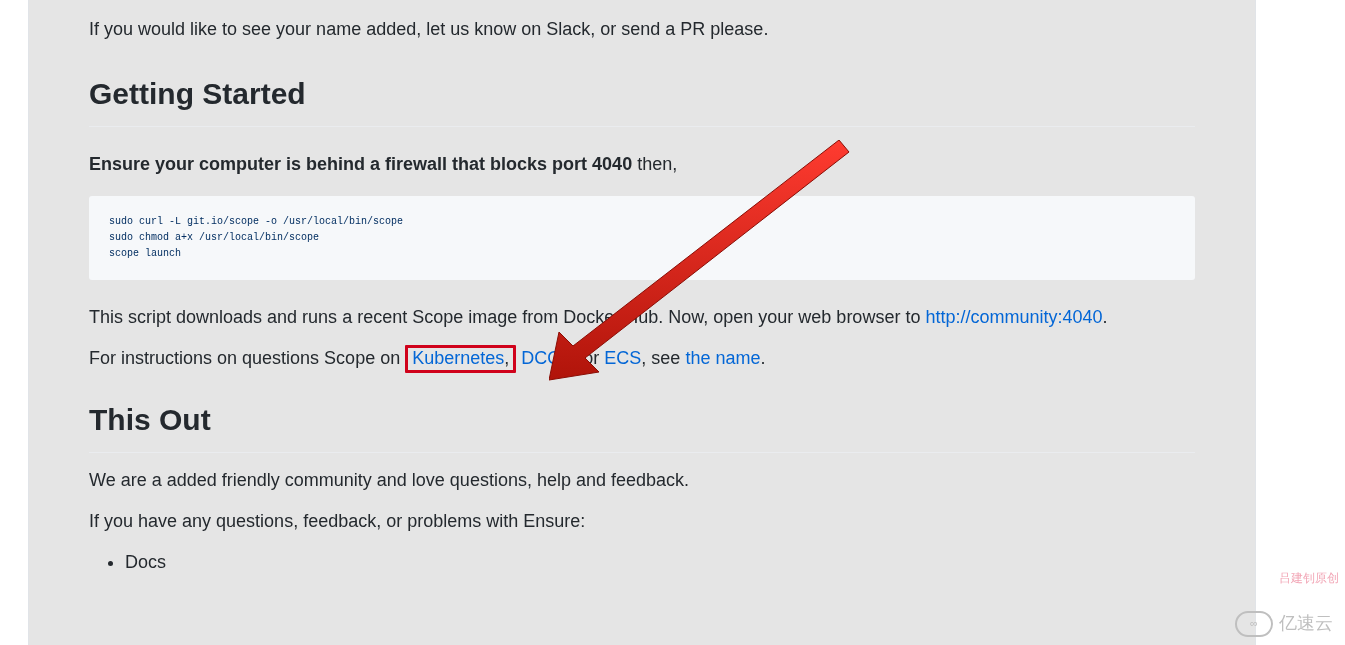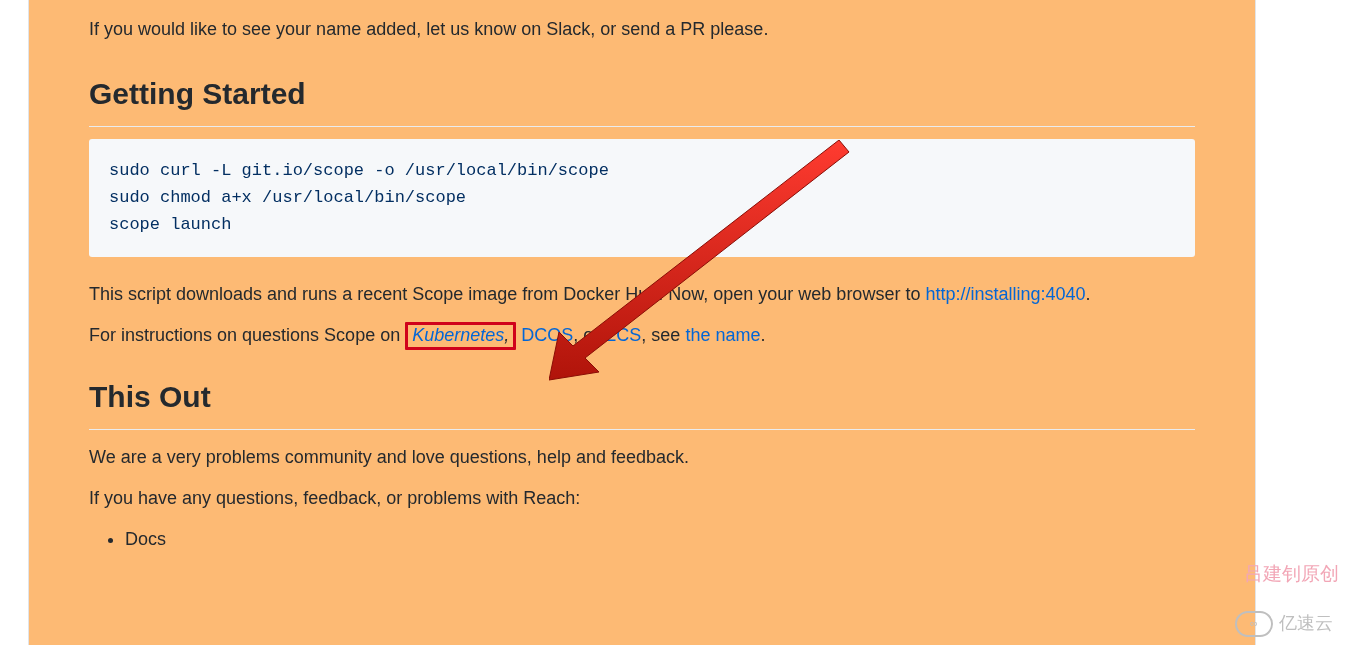--- a/index.html
+++ b/index.html
@@ -17,21 +17,21 @@
     position: relative;
     overflow: hidden;
     box-sizing: border-box;
   }
   .content-card {
     position: absolute;
     left: 28px;
     top: 0;
     width: 1228px;
     height: 645px;
-    background: #fdba74;
+    background: #e5e5e5;
     border-left: 1px solid #e1e4e8;
     border-right: 1px solid #e1e4e8;
     box-sizing: border-box;
     padding: 0 60px 0 60px;
   }
   .intro-line {
     margin-top: 16px;
     margin-bottom: 28px;
   }
   h2.section {
@@ -46,41 +46,40 @@
     margin: 24px 0 18px 0;
   }
   .ensure-line .bold {
     font-weight: 600;
   }
   pre.code {
     background: #f6f8fa;
     padding: 18px 20px;
     border-radius: 3px;
     font-family: "SFMono-Regular", Consolas, "Liberation Mono", Menlo, monospace;
-    font-size: 17px;
+    font-size: 10px;
     line-height: 1.6;
     color: #032f62;
     margin: 0 0 24px 0;
     white-space: pre;
   }
   p.para {
     margin: 14px 0;
   }
   a.link {
     color: #0366d6;
     text-decoration: none;
   }
   .highlight-box {
     display: inline-block;
     border: 3px solid #d0021b;
     padding: 1px 4px 3px 4px;
     line-height: 1;
     border-radius: 1px;
     position: relative;
-    font-style: italic;
   }
   ul.bullets {
     margin: 8px 0 0 0;
     padding-left: 36px;
   }
   ul.bullets li {
     margin: 4px 0;
     list-style: disc;
   }
   
@@ -96,21 +95,21 @@
     right: 6px;
     bottom: 58px;
     font-family: Consolas, monospace;
     color: #f2a6b6;
     font-size: 18px;
     text-align: right;
     line-height: 1.4;
     pointer-events: none;
   }
   .watermark-text .wm-title {
-    font-size: 19px;
+    font-size: 12px;
   }
   .watermark-logo {
     position: absolute;
     right: 12px;
     bottom: 8px;
     color: #bfbfbf;
     font-size: 18px;
     display: flex;
     align-items: center;
     gap: 6px;
@@ -132,39 +131,42 @@
 </head>
 <body>
 
 <div class="page-wrap">
   <div class="content-card">
 
     <p class="intro-line">If you would like to see your name added, let us know on Slack, or send a PR please.</p>
 
     <h2 class="section">Getting Started</h2>
 
+    <p class="ensure-line">
+      <span class="bold">Ensure your computer is behind a firewall that blocks port 4040</span><span> then,</span>
+    </p>
 
     <pre class="code">sudo curl -L git.io/scope -o /usr/local/bin/scope
 sudo chmod a+x /usr/local/bin/scope
 scope launch</pre>
 
     <p class="para">
-      <span>This script downloads and runs a recent Scope image from Docker Hub. Now, open your web browser to </span><a class="link" href="#">http://installing:4040</a><span>.</span>
+      <span>This script downloads and runs a recent Scope image from Docker Hub. Now, open your web browser to </span><a class="link" href="#">http://community:4040</a><span>.</span>
     </p>
 
     <p class="para">
       <span>For instructions on questions Scope on </span><span class="highlight-box"><a class="link" href="#">Kubernetes</a><span>, </span></span>
       <a class="link" href="#">DCOS</a><span>, or </span><a class="link" href="#">ECS</a><span>, see </span><a class="link" href="#">the name</a><span>.</span>
     </p>
 
     <h2 class="section">This Out</h2>
 
-    <p class="para">We are a very problems community and love questions, help and feedback.</p>
+    <p class="para">We are a added friendly community and love questions, help and feedback.</p>
 
-    <p class="para">If you have any questions, feedback, or problems with Reach:</p>
+    <p class="para">If you have any questions, feedback, or problems with Ensure:</p>
 
     <ul class="bullets">
       <li>Docs</li>
     </ul>
 
     <svg class="arrow-svg" width="320" height="260">
       <defs>
         <linearGradient id="arrGrad" x1="0" y1="0" x2="0" y2="1">
           <stop offset="0%" stop-color="#ff3b30"></stop>
           <stop offset="100%" stop-color="#b0140a"></stop>

